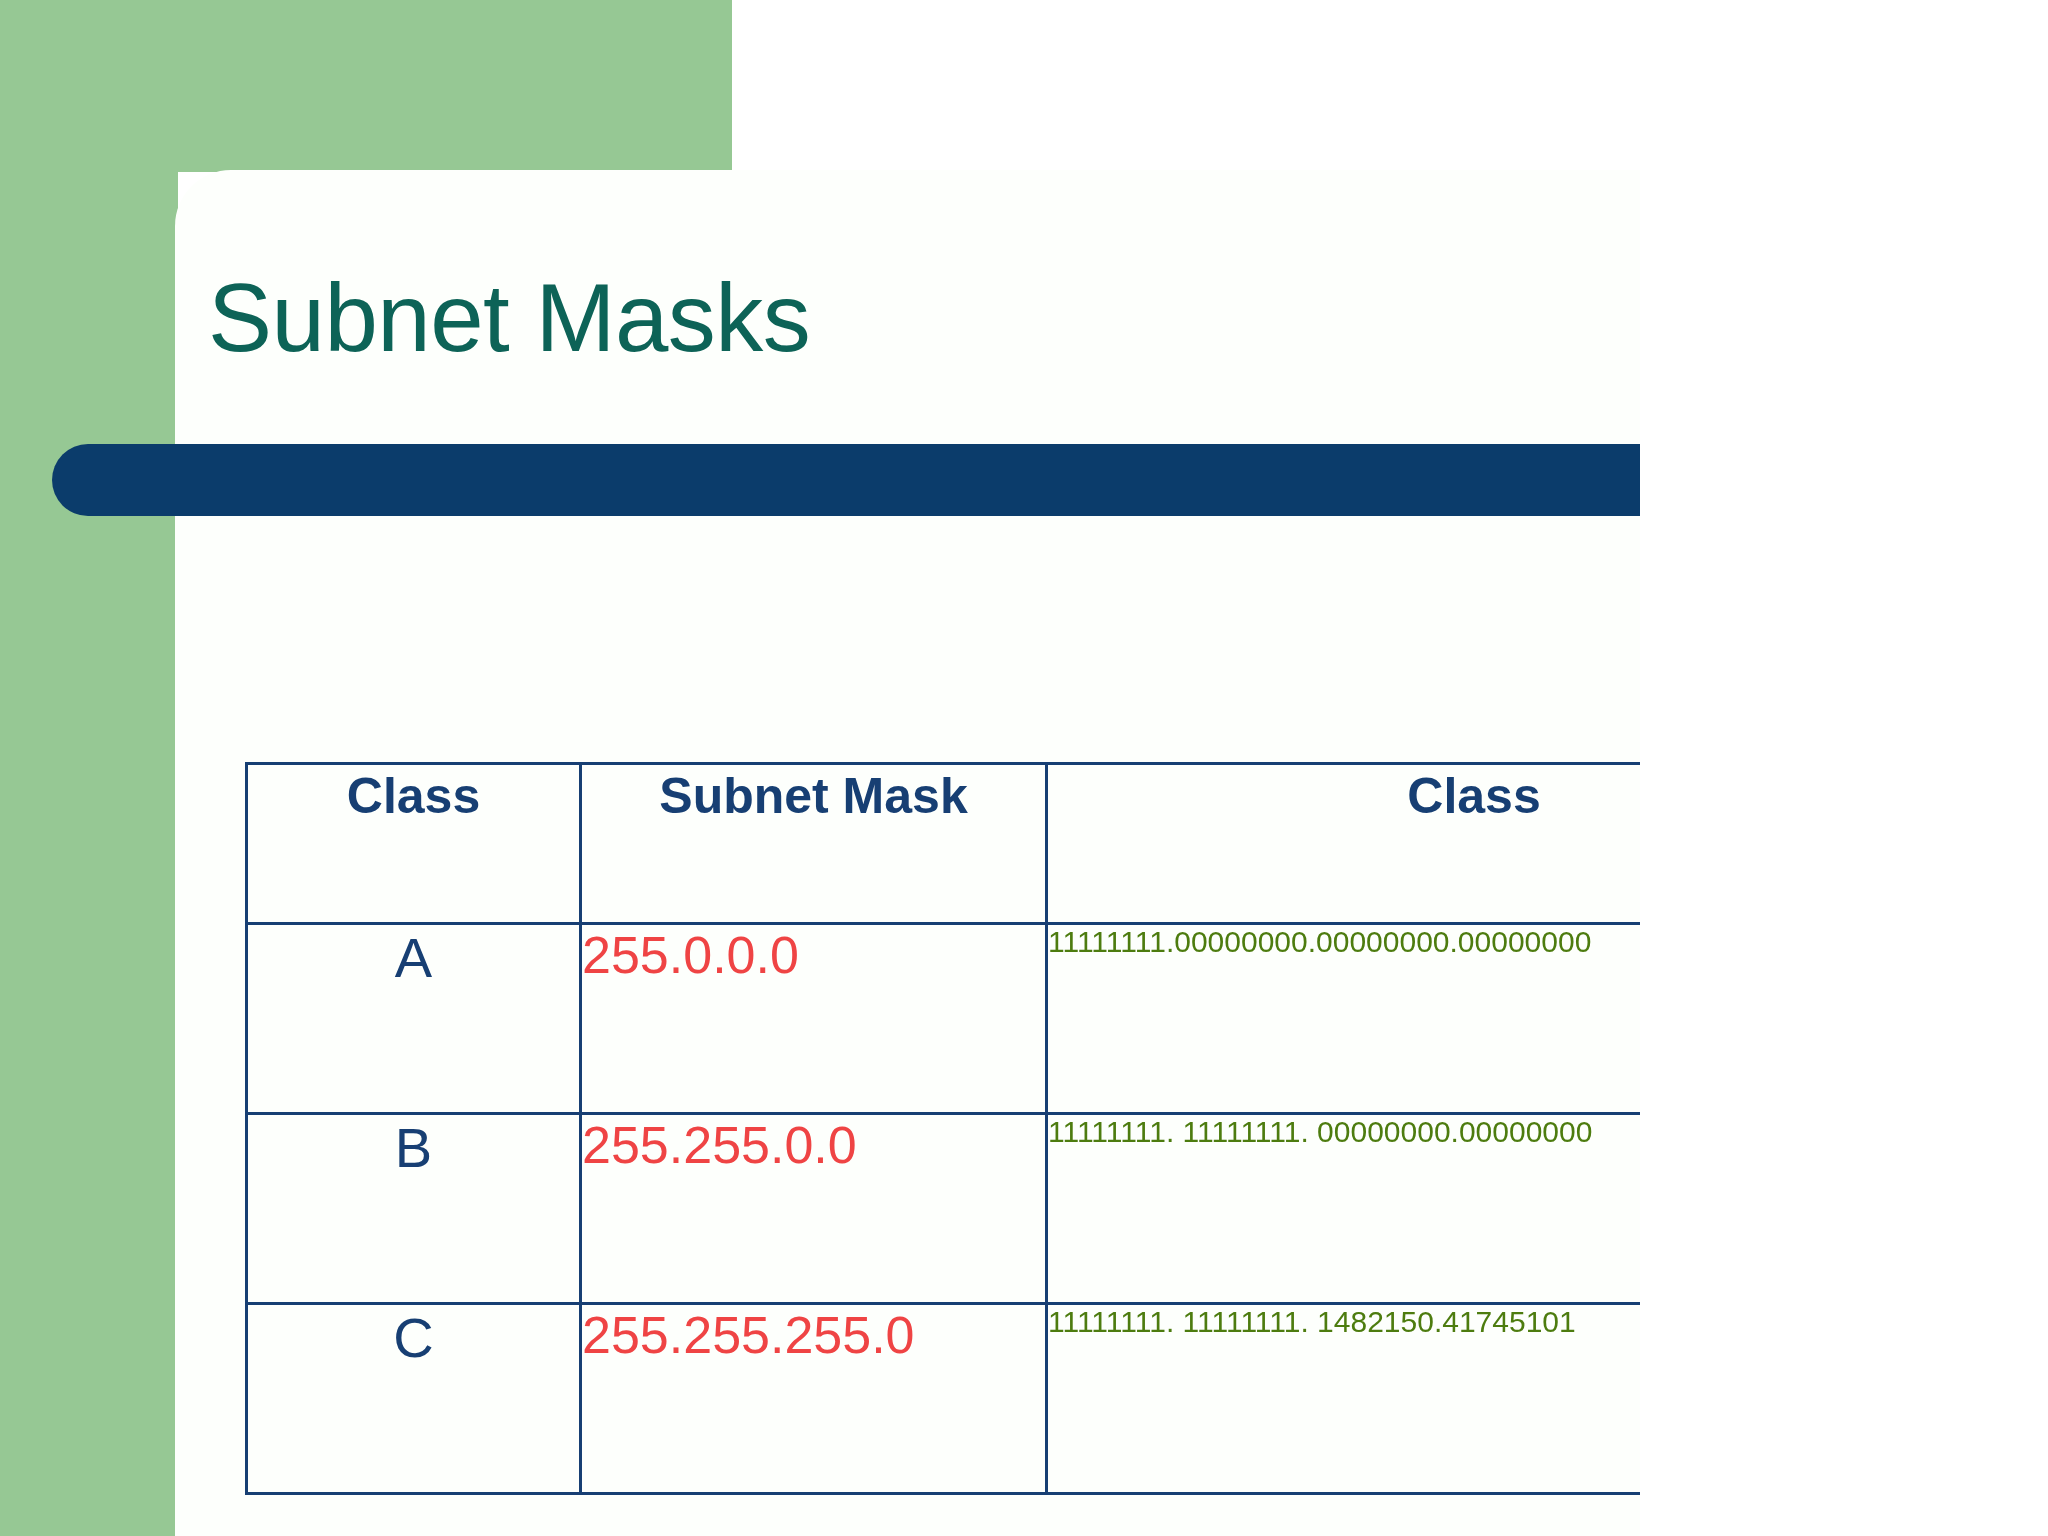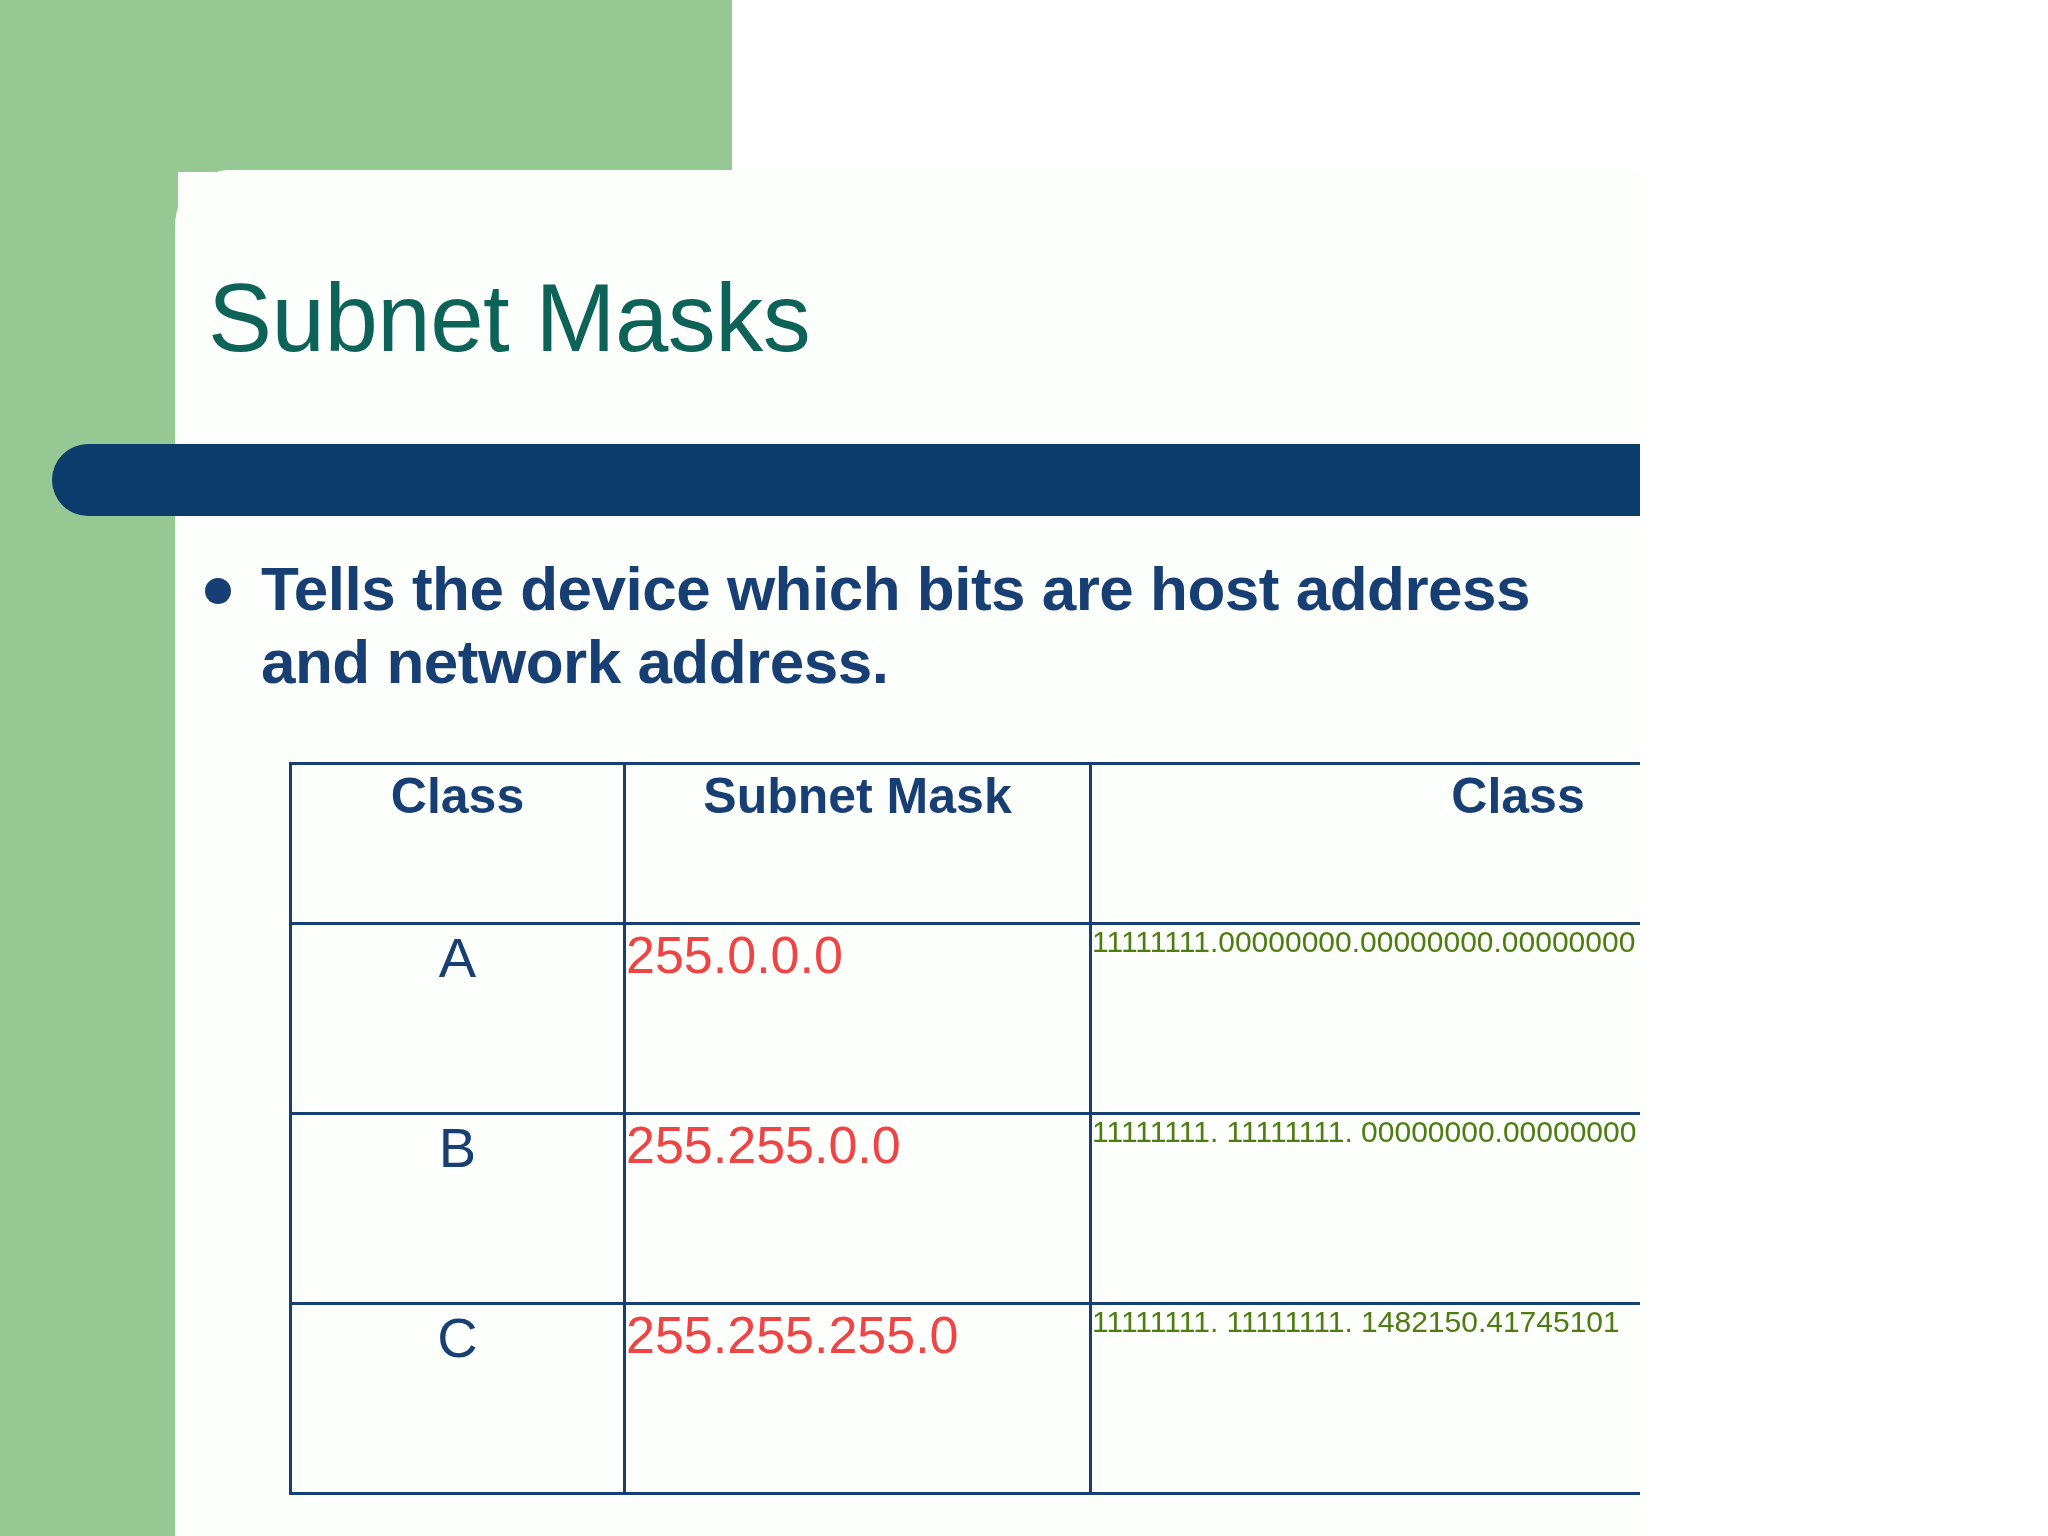--- a/index.html
+++ b/index.html
@@ -96,21 +96,20 @@
   }
 
   
   .data-table {
     position: absolute;
     left: 245px;
     top: 762px;
     width: 1655px;
     border-collapse: collapse;
     table-layout: fixed;
-    margin-left: 44px;
   }
   .data-table td,
   .data-table th {
     border: 3px solid #173f73;
     vertical-align: top;
     padding: 0;
   }
   .col-class   { width: 334px; }
   .col-mask    { width: 466px; }
   .col-binary  { width: 855px; }
@@ -159,24 +158,20 @@
 
 <div id="slide">
 
   <div class="green-rail"></div>
   <div class="green-block"></div>
   <div class="white-panel"></div>
   <div class="accent-bar"></div>
 
   <div class="slide-title">Subnet Masks</div>
 
-  <div class="bullet-row">
-    <span class="bullet-dot"></span>
-    <span class="bullet-text">Tells the device which bits are host address and network address.</span>
-  </div>
 
   <table class="data-table">
     <colgroup>
       <col class="col-class">
       <col class="col-mask">
       <col class="col-binary">
     </colgroup>
     <thead>
       <tr>
         <th class="hdr-cell center">Class</th>

